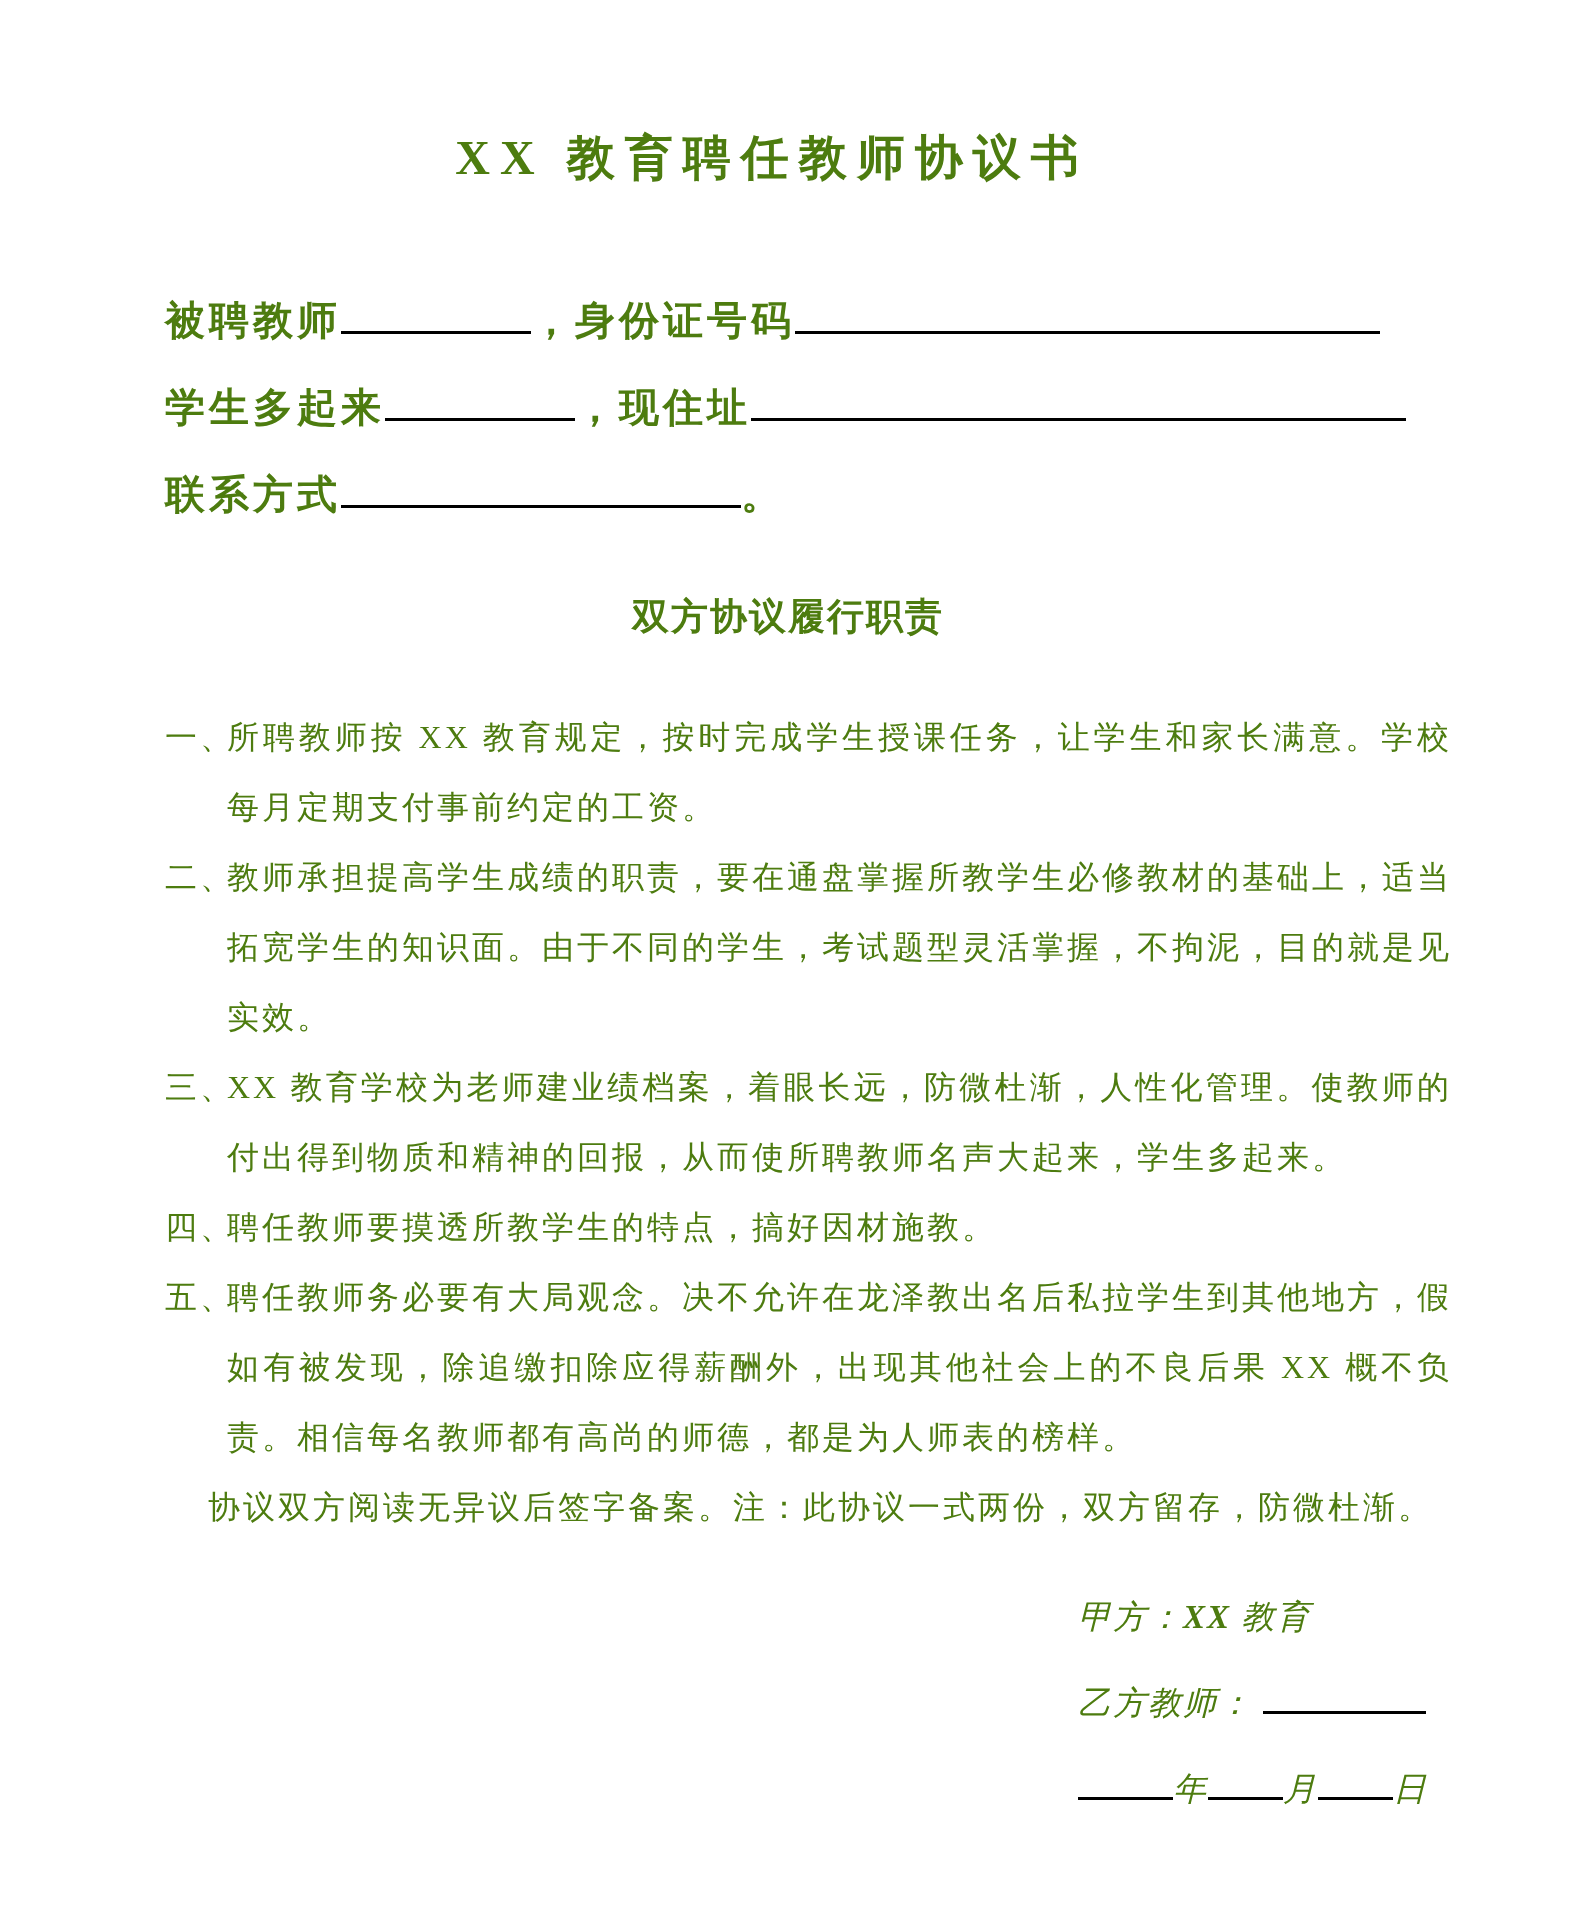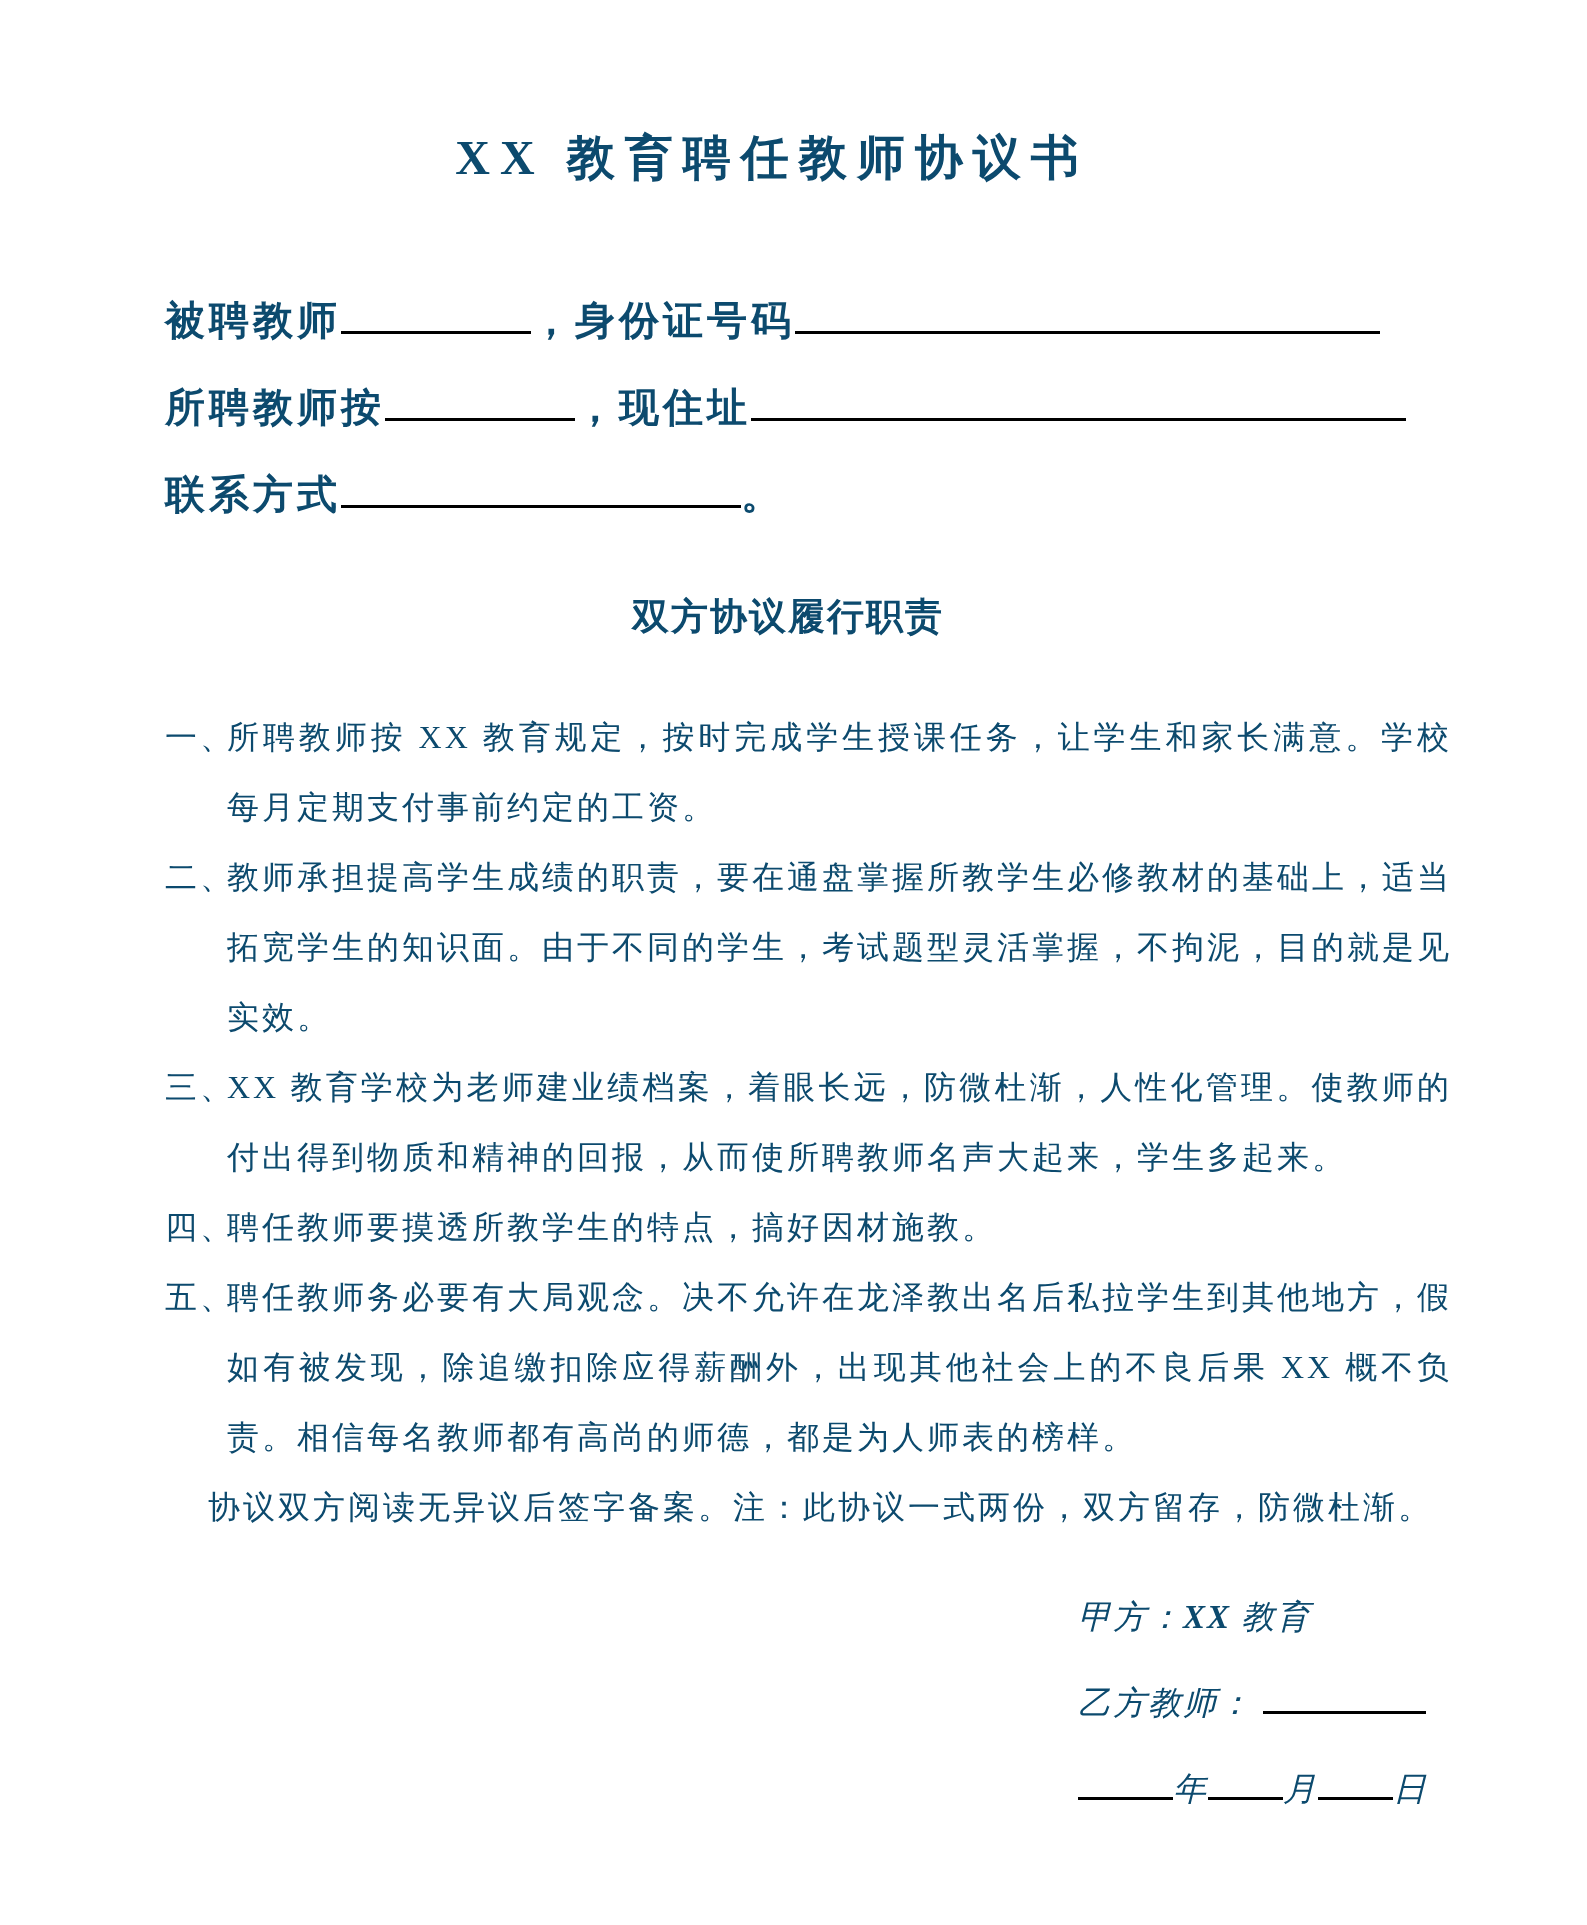--- a/index.html
+++ b/index.html
@@ -1,21 +1,21 @@
 <!DOCTYPE html>
 <html><head>
 <meta charset="utf-8">
 <style>
   * { margin:0; padding:0; box-sizing:border-box; }
   html,body { background:#ffffff; }
   .page {
     position:relative;
     width:1544px; height:1925px;
     background:#ffffff;
-    color:#0c4a6e;
+    color:#4d7c0f;
     font-family:"Liberation Serif", serif;
     overflow:hidden;
   }
   
   .doc-title {
     position:absolute; top:126px; left:0; width:100%;
     text-align:center;
     font-size:48px; font-weight:700; letter-spacing:10px;
     white-space:nowrap;
   }
@@ -61,21 +61,21 @@
 
 <div class="page">
 
   <h1 class="doc-title">XX 教育聘任教师协议书</h1>
 
   <div class="form-block">
     <div class="form-row">
       <span>被聘教师</span><span class="bl w190"></span><span>，身份证号码</span><span class="bl w590"></span>
     </div>
     <div class="form-row">
-      <span>所聘教师按</span><span class="bl w190"></span><span>，现住址</span><span class="bl w655"></span>
+      <span>学生多起来</span><span class="bl w190"></span><span>，现住址</span><span class="bl w655"></span>
     </div>
     <div class="form-row">
       <span>联系方式</span><span class="bl w400"></span><span>。</span>
     </div>
   </div>
 
   <h2 class="section-heading">双方协议履行职责</h2>
 
   <div class="clauses">
     <div class="clause">

